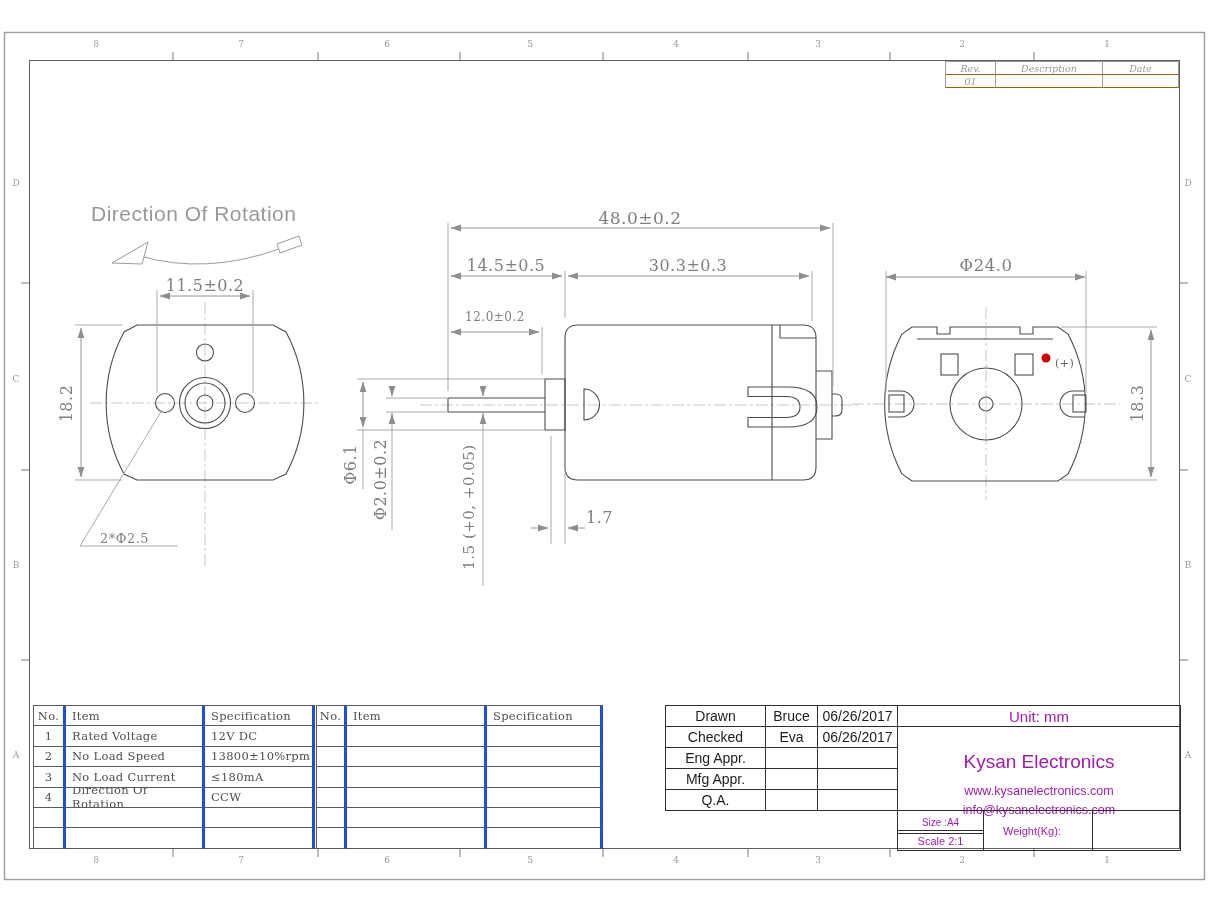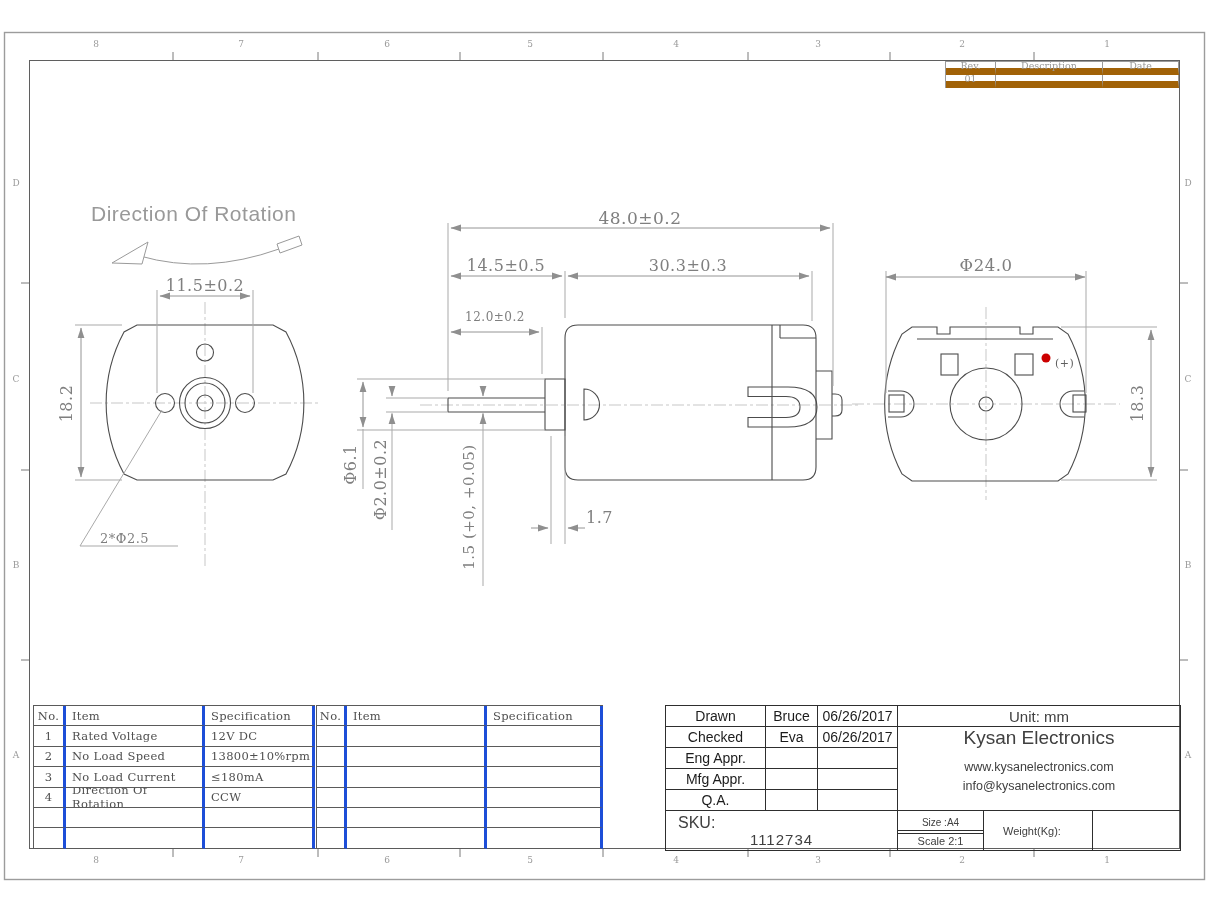--- a/index.html
+++ b/index.html
@@ -22,33 +22,33 @@
 
   
   .tbl { position:absolute; display:grid; border-top:1px solid #5a5a5a; border-left:1px solid #5a5a5a;
          font-size:11.5px; color:#4f4f4f; letter-spacing:0.3px; }
   .tbl > div { border-right:3px solid #1d4ed8; border-bottom:1px solid #5a5a5a;
                display:flex; align-items:center; padding-left:6px; overflow:hidden; }
   .tbl > div.c { justify-content:center; padding-left:0; }
 
   
   .tb { position:absolute; border:1px solid #2e2e2e; font-family:"Liberation Sans", sans-serif;
-        color:#404040; box-sizing:border-box; }
+        color:#a21caf; box-sizing:border-box; }
   .appr { display:grid; grid-template-columns:100px 52px 80px; grid-auto-rows:21px;
           border-top:1px solid #2e2e2e; border-left:1px solid #2e2e2e; font-size:14px; }
   .appr > div { border-right:1px solid #2e2e2e; border-bottom:1px solid #2e2e2e;
                 display:flex; align-items:center; justify-content:center; }
   .cellflex { display:flex; align-items:center; justify-content:center; }
 
   
   .rev { position:absolute; display:grid; grid-template-columns:50px 107px 76px; grid-auto-rows:13px;
          border-top:1px solid #9a9a9a; border-left:1px solid #9a9a9a;
          font-size:9.5px; color:#999999; }
-  .rev > div { border-right:1px solid #9a9a9a; border-bottom:7px solid #a16207;
-               display:flex; align-items:center; justify-content:center; }
+  .rev > div { border-right:1px solid #9a9a9a; border-bottom:1px solid #a16207;
+               display:flex; align-items:center; justify-content:center;font-style:italic; }
 </style>
 </head>
 <body>
 
 <div class="sheet">
 
   <svg class="canvas" width="1208" height="916" viewBox="0 0 1208 916">
     <defs>
       <marker id="mA" viewBox="0 0 10 8" markerWidth="11" markerHeight="9" refX="9.5" refY="4" orient="auto-start-reverse">
         <path d="M0,0.8 L10,4 L0,7.2 Z" fill="#8f8f8f"></path>
@@ -257,29 +257,25 @@
     <div></div>
     <div></div>
     <div>Mfg Appr.</div>
     <div></div>
     <div></div>
     <div>Q.A.</div>
     <div></div>
     <div></div>
   </div>
 
-  <div class="tb" style="left:665px;top:810px;width:233px;height:41px;">
-    <div style="position:absolute;left:12px;top:3px;font-size:16px;">SKU:</div>
-    <div style="position:absolute;left:0;bottom:2px;width:100%;text-align:center;font-size:15px;letter-spacing:1px;">1112734</div>
-  </div>
 
   <div class="tb cellflex" style="left:897px;top:705px;width:284px;height:22px;font-size:15px;">Unit: mm</div>
 
   <div class="tb" style="left:897px;top:726px;width:284px;height:85px;text-align:center;">
-    <div style="margin-top:0;font-size:19px;">Kysan Electronics</div>
+    <div style="margin-top:24px;font-size:19px;">Kysan Electronics</div>
     <div style="margin-top:11px;font-size:12.5px;">www.kysanelectronics.com</div>
     <div style="margin-top:5px;font-size:12.5px;">info@kysanelectronics.com</div>
   </div>
 
   <div class="tb cellflex" style="left:897px;top:810px;width:87px;height:24px;font-size:10px;">Size :A4</div>
   <div class="tb cellflex" style="left:897px;top:830px;width:87px;height:21px;font-size:11px;">Scale 2:1</div>
   <div class="tb" style="left:983px;top:810px;width:110px;height:41px;font-size:11px;display:flex;align-items:center;padding-left:19px;">Weight(Kg):</div>
   <div class="tb" style="left:1092px;top:810px;width:89px;height:41px;"></div>
 
 </div>

